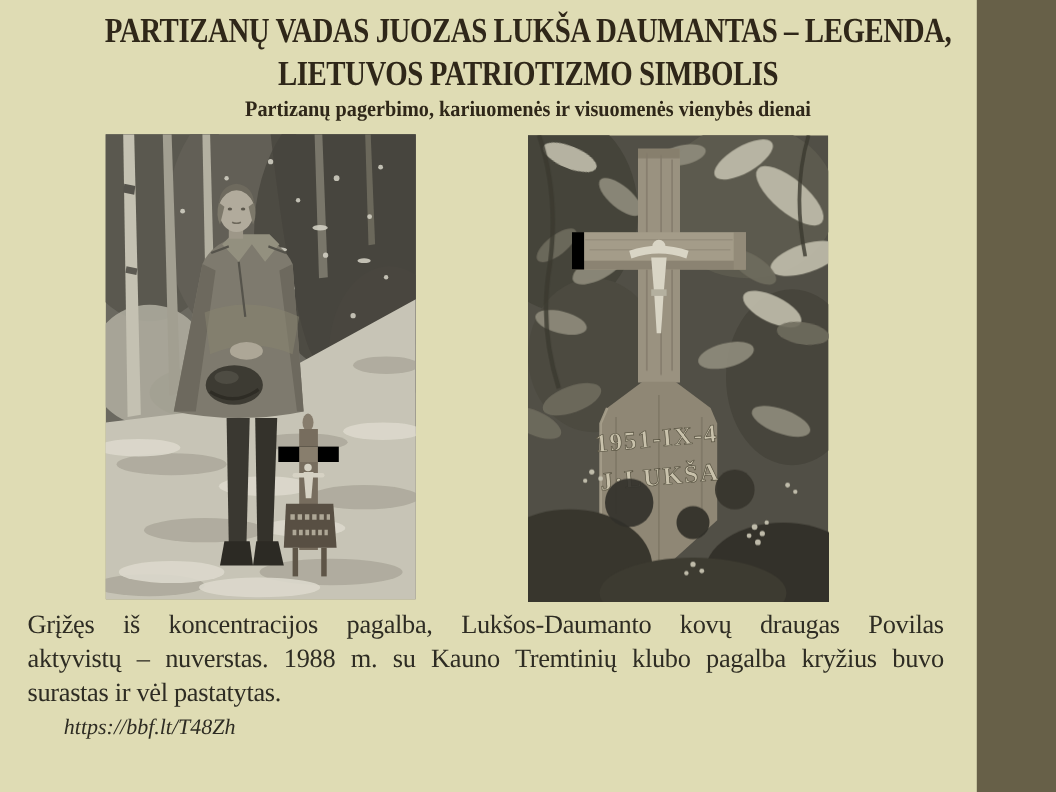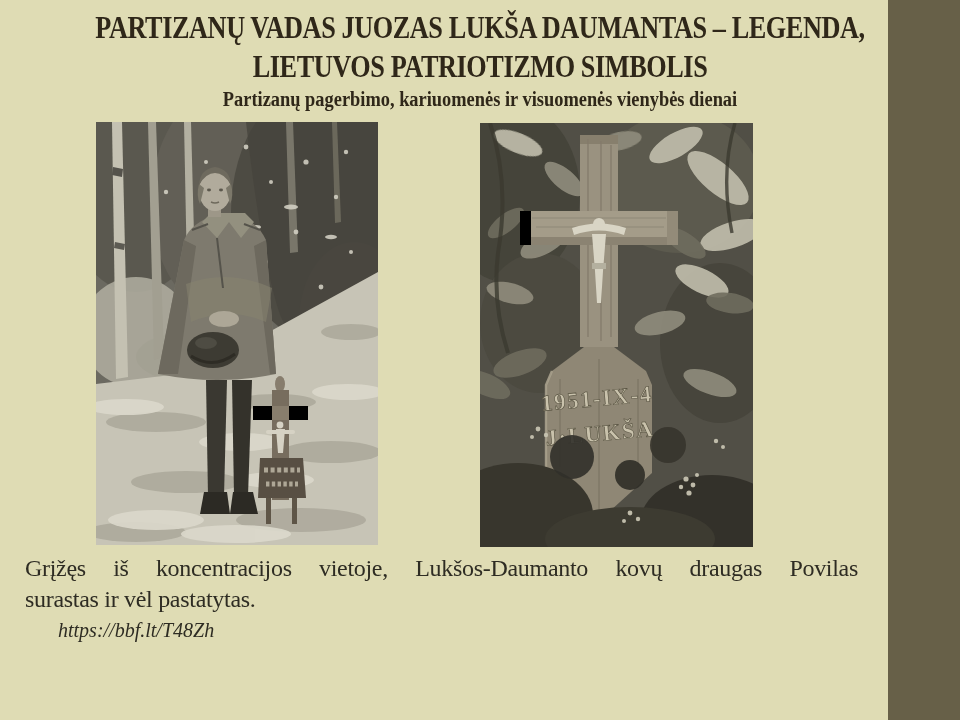--- a/index.html
+++ b/index.html
@@ -293,18 +293,19 @@
         <circle cx="150" cy="390" r="2.4"></circle>
           <circle cx="158" cy="396" r="2.2"></circle>
           <circle cx="144" cy="398" r="2"></circle>
         <circle cx="236" cy="318" r="2.2"></circle>
           <circle cx="243" cy="324" r="2"></circle>
       </g>
     </svg>
   </figure>
 
   <div class="body-block">
-    <div class="body-line">Grįžęs iš koncentracijos vietoje, Lukšos-Daumanto kovų draugas Povilas</div>
+    <div class="body-line">Grįžęs iš koncentracijos pagalba, Lukšos-Daumanto kovų draugas Povilas</div>
+    <div class="body-line">aktyvistų – nuverstas. 1988 m. su Kauno Tremtinių klubo pagalba kryžius buvo</div>
     <div class="body-line last">surastas ir vėl pastatytas.</div>
     <div class="source-link">https://bbf.lt/T48Zh</div>
   </div>
 
 </div>
 
 </body></html>

